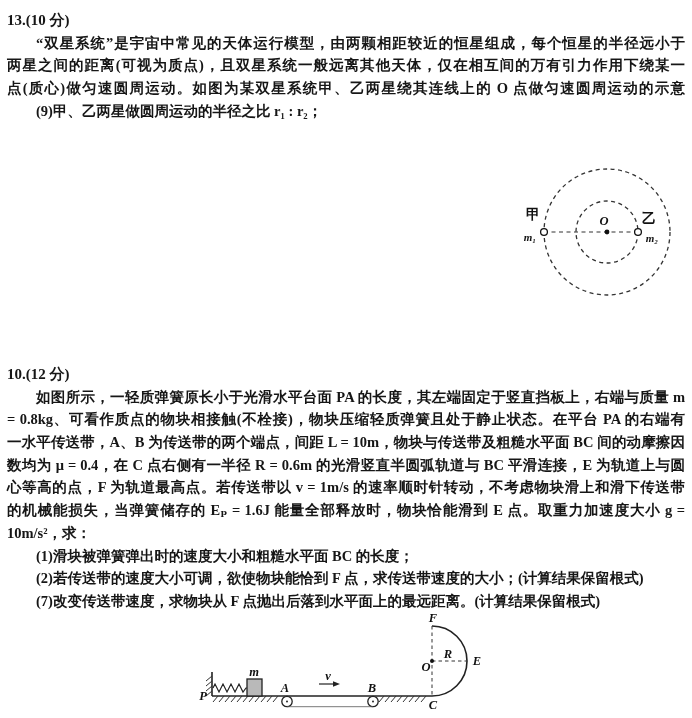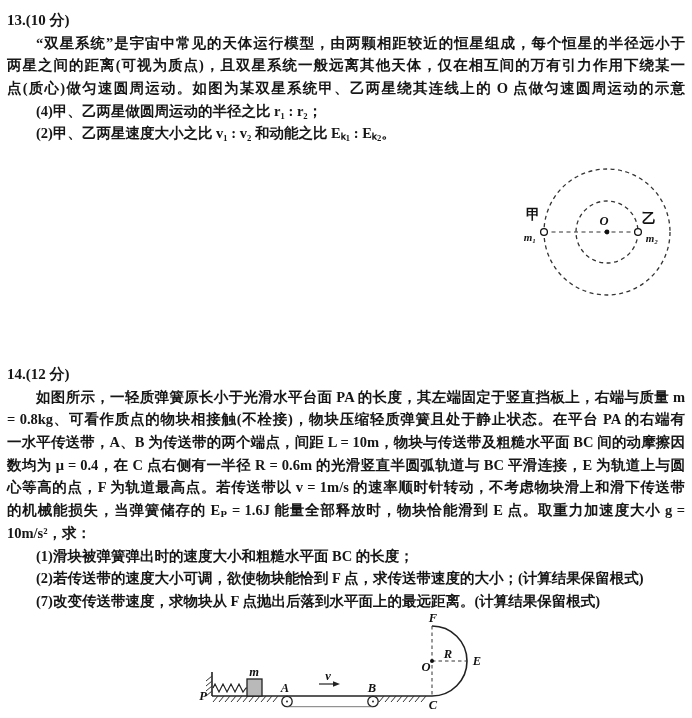--- a/index.html
+++ b/index.html
@@ -20,40 +20,39 @@
   .cjk{font-size:14px;font-weight:600;}
 </style>
 </head>
 <body>
 
 <div class="textblock" style="top:9px;font-family:Liberation Serif, serif;">
   <div class="ln head">13.(10 分)</div>
   <div class="ln jf ind">“双星系统”是宇宙中常见的天体运行模型，由两颗相距较近的恒星组成，每个恒星的半径远小于</div>
   <div class="ln jf">两星之间的距离(可视为质点)，且双星系统一般远离其他天体，仅在相互间的万有引力作用下绕某一</div>
   <div class="ln jf">点(质心)做匀速圆周运动。如图为某双星系统甲、乙两星绕其连线上的 O 点做匀速圆周运动的示意</div>
-  <div class="ln ind">(4)甲、乙两星做圆周运动的半径之比 r₁ : r₂；</div>
-  <div class="ln ind">(2)甲、乙两星速度大小之比 v₁ : v₂ 和动能之比 Eₖ₁ : Eₖ₂。</div>
+  <div class="ln ind">(9)甲、乙两星做圆周运动的半径之比 r₁ : r₂；</div>
 </div>
 
 <svg style="left:520px;top:163px;" width="162" height="142" viewBox="0 0 162 142">
   <circle cx="87" cy="69" r="63" fill="none" stroke="#333" stroke-width="1.3" stroke-dasharray="4 3.5"></circle>
   <circle cx="87" cy="69" r="31" fill="none" stroke="#333" stroke-width="1.3" stroke-dasharray="4 3.5"></circle>
   <line x1="24" y1="69" x2="118" y2="69" stroke="#333" stroke-width="1.2" stroke-dasharray="4 3.5"></line>
   <circle cx="87" cy="69" r="2.4" fill="#111"></circle>
   <circle cx="24" cy="69" r="3.4" fill="#fff" stroke="#111" stroke-width="1.3"></circle>
   <circle cx="118" cy="69" r="3.4" fill="#fff" stroke="#111" stroke-width="1.3"></circle>
   <text class="figtext cjk" x="13" y="56" text-anchor="middle" fill="#111">甲</text>
   <text class="figtext varsm" x="10" y="78" text-anchor="middle" fill="#111">m₁</text>
   <text class="figtext cjk" x="129" y="60" text-anchor="middle" fill="#111">乙</text>
   <text class="figtext varsm" x="132" y="79" text-anchor="middle" fill="#111">m₂</text>
   <text class="figtext var" x="84" y="62" text-anchor="middle" fill="#111">O</text>
 </svg>
 
 <div class="textblock" style="top:363px;">
-  <div class="ln head">14.(12 分)</div>
+  <div class="ln head">10.(12 分)</div>
   <div class="ln jf ind">如图所示，一轻质弹簧原长小于光滑水平台面 PA 的长度，其左端固定于竖直挡板上，右端与质量 m</div>
   <div class="ln jf">= 0.8kg、可看作质点的物块相接触(不栓接)，物块压缩轻质弹簧且处于静止状态。在平台 PA 的右端有</div>
   <div class="ln jf">一水平传送带，A、B 为传送带的两个端点，间距 L = 10m，物块与传送带及粗糙水平面 BC 间的动摩擦因</div>
   <div class="ln jf">数均为 μ = 0.4，在 C 点右侧有一半径 R = 0.6m 的光滑竖直半圆弧轨道与 BC 平滑连接，E 为轨道上与圆</div>
   <div class="ln jf">心等高的点，F 为轨道最高点。若传送带以 v = 1m/s 的速率顺时针转动，不考虑物块滑上和滑下传送带</div>
   <div class="ln jf">的机械能损失，当弹簧储存的 Eₚ = 1.6J 能量全部释放时，物块恰能滑到 E 点。取重力加速度大小 g =</div>
   <div class="ln">10m/s²，求：</div>
   <div class="ln ind">(1)滑块被弹簧弹出时的速度大小和粗糙水平面 BC 的长度；</div>
   <div class="ln ind">(2)若传送带的速度大小可调，欲使物块能恰到 F 点，求传送带速度的大小；(计算结果保留根式)</div>
   <div class="ln ind">(7)改变传送带速度，求物块从 F 点抛出后落到水平面上的最远距离。(计算结果保留根式)</div>

